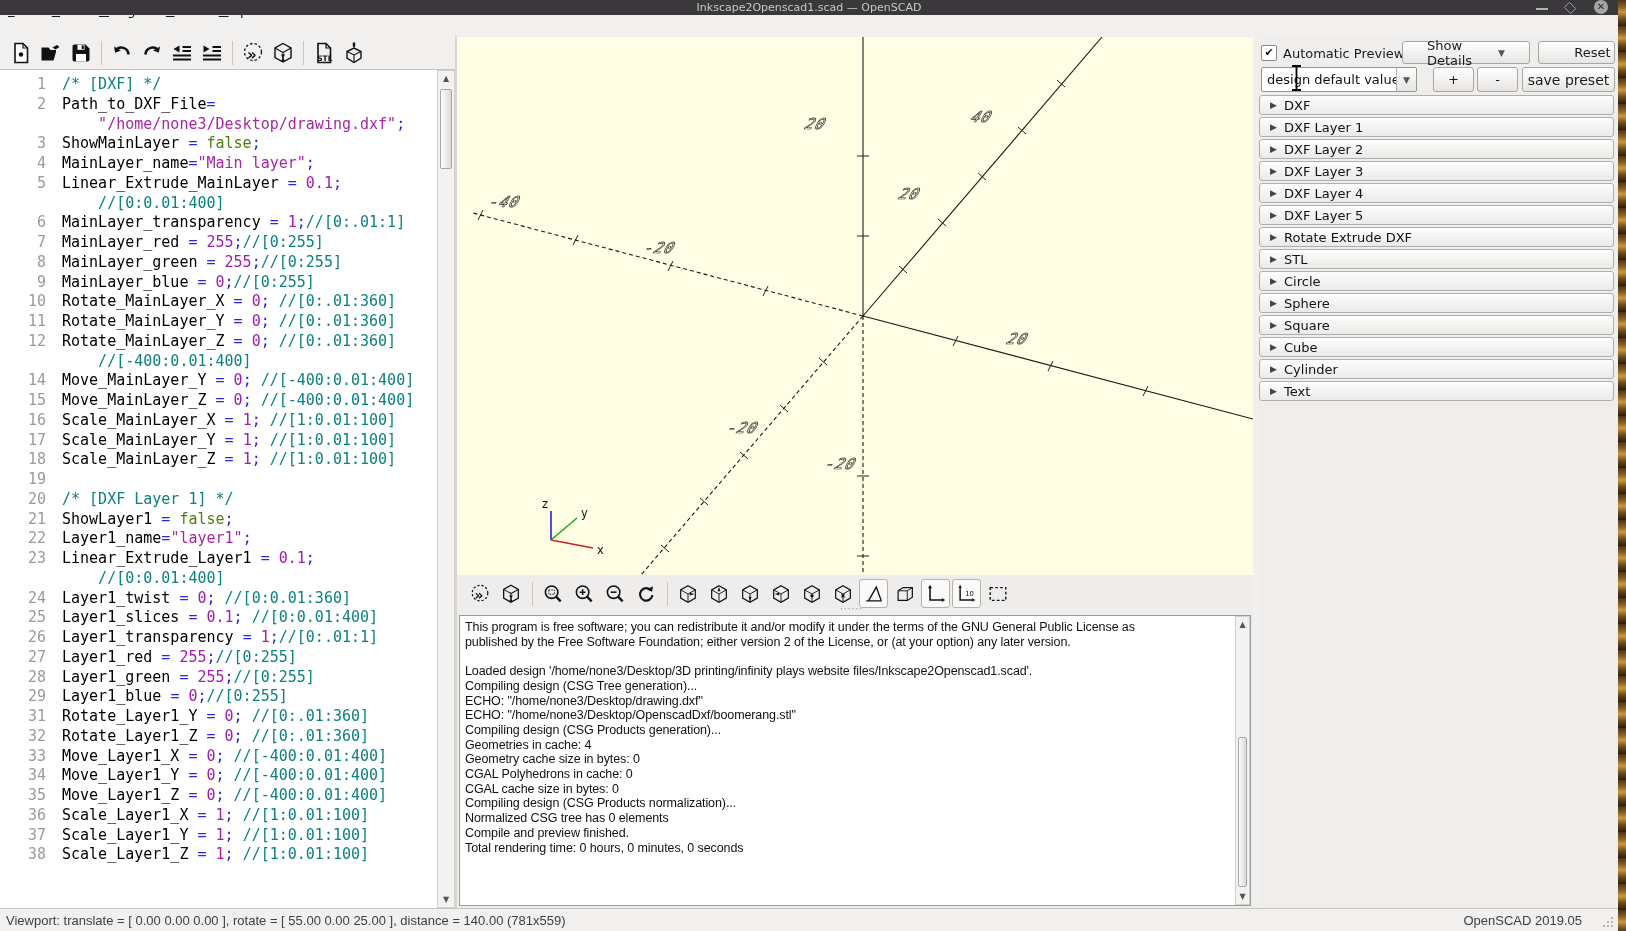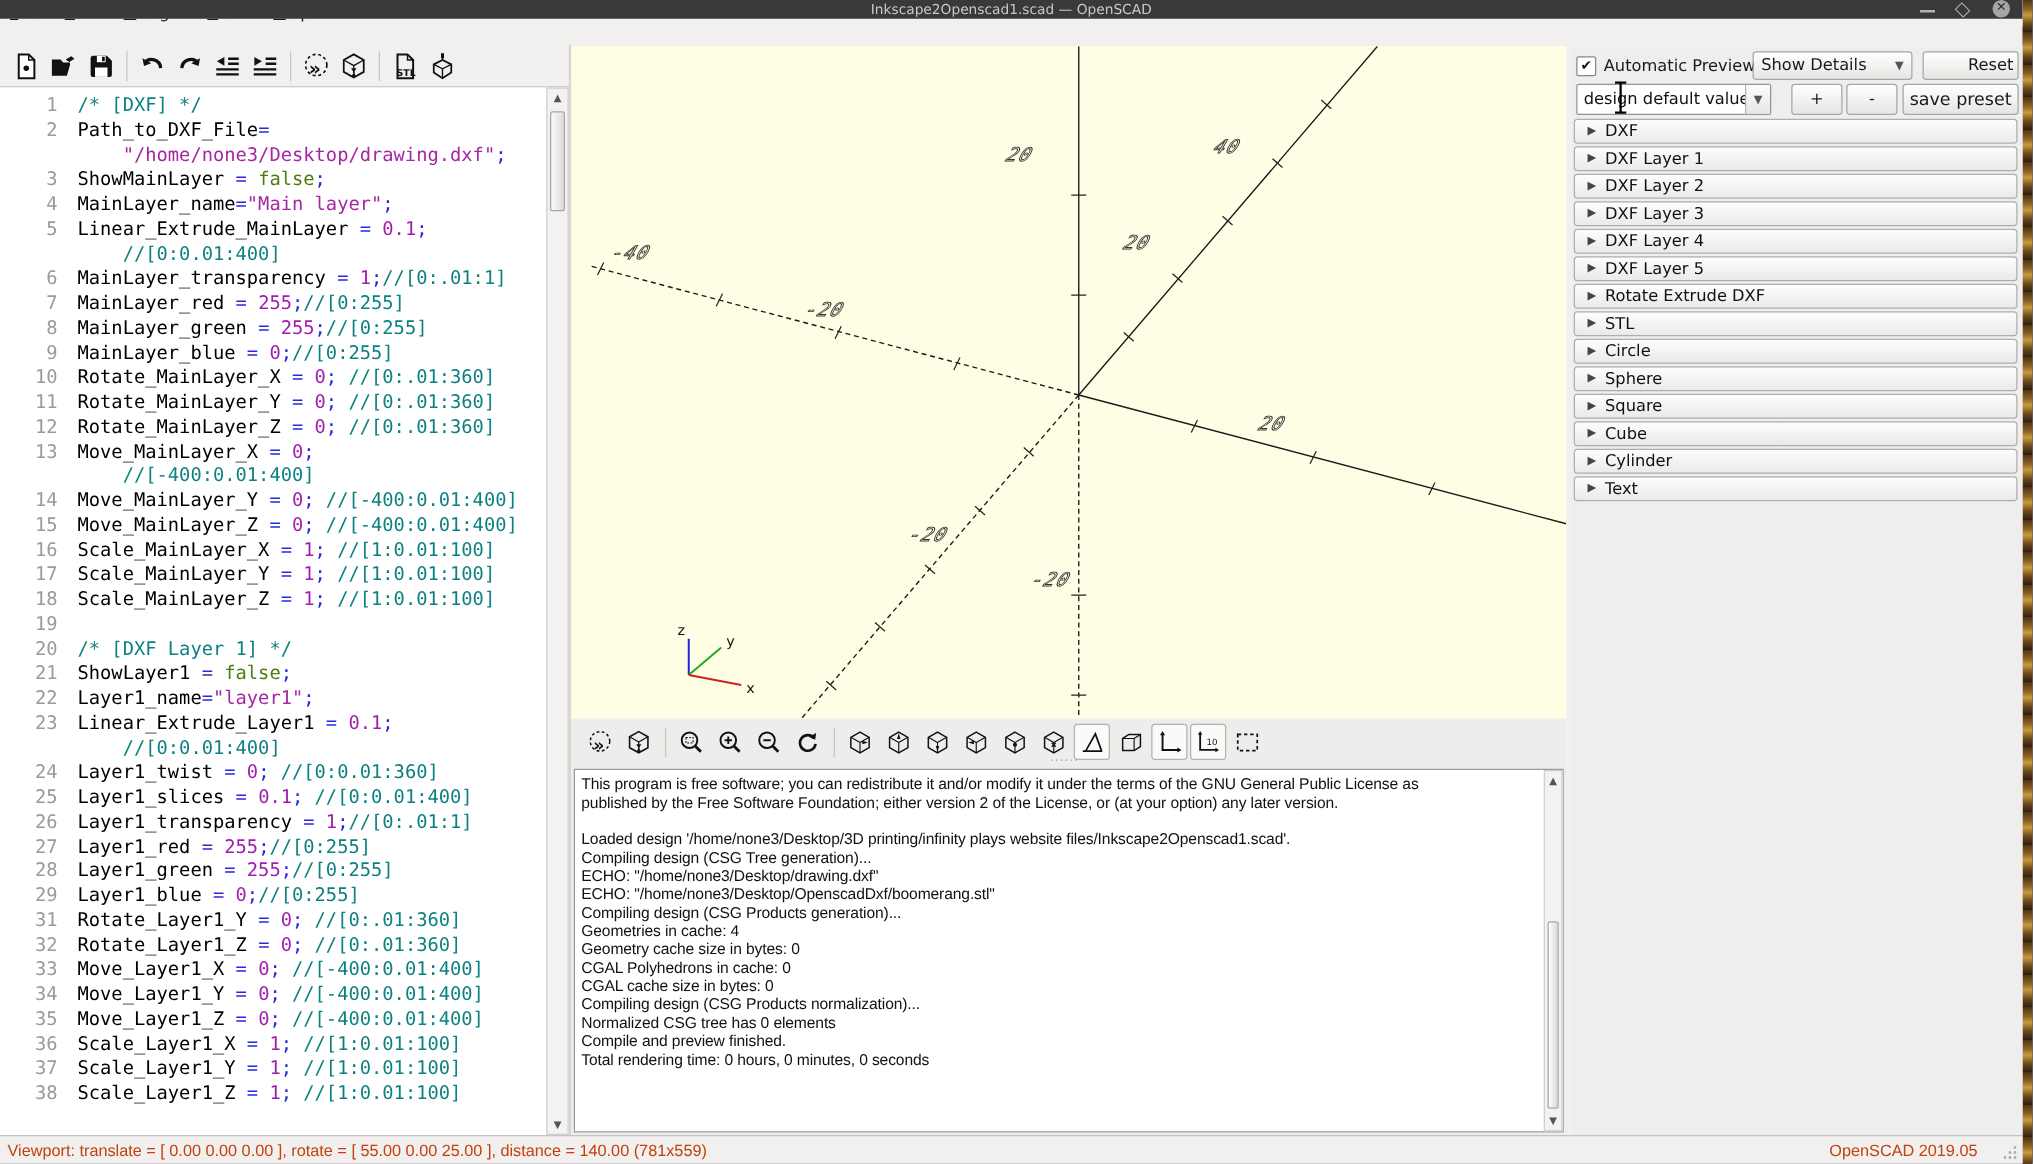--- a/index.html
+++ b/index.html
@@ -60,41 +60,41 @@
   #console-sb .down{position:absolute;bottom:0;left:0;}
   #splitter-dots{left:840px;top:607px;width:30px;height:4px;color:#9a9894;font-size:9px;line-height:4px;letter-spacing:1px;}
   
   #customizer{left:1258px;top:37px;width:360px;height:871px;background:#efeeed;box-sizing:border-box;padding:4px 3px 0 3px;}
   #cz-row1{display:flex;align-items:center;height:24px;}
   #auto-preview-box{width:14px;height:14px;background:#fff;border:1px solid #8a8886;border-radius:2px;
     font-size:11px;line-height:13px;text-align:center;color:#111;flex:0 0 auto;}
   #auto-preview-label{font-size:13px;margin-left:6px;color:#1a1a1a;}
   .btn{background:linear-gradient(#ffffff,#e7e5e3);border:1px solid #a8a6a3;border-radius:3px;
     font-size:13px;color:#1a1a1a;display:flex;align-items:center;justify-content:center;box-sizing:border-box;}
-  #details-dropdown{position:absolute;left:144px;top:4px;width:128px;height:23px;justify-content:space-between;padding:0 6px;}
+  #details-dropdown{position:absolute;left:144px;top:4px;width:128px;height:23px;justify-content:space-between;padding:0 24px;}
   #details-arrow{color:#555;font-size:9px;}
   #reset-button{position:absolute;left:280px;top:4px;width:77px;height:23px;padding-left:32px;}
   #cz-row2{position:absolute;left:3px;top:30px;height:25px;width:354px;}
   #preset-combo{position:absolute;left:0;top:0;width:156px;height:25px;background:#fff;border:1px solid #96948f;border-radius:2px;box-sizing:border-box;display:flex;}
   #preset-combo-value{font-size:13px;line-height:23px;padding-left:5px;flex:1;color:#111;white-space:nowrap;overflow:hidden;}
   #preset-combo-arrow{width:19px;border-left:1px solid #b4b2af;background:linear-gradient(#fdfdfd,#e7e5e3);
     display:flex;align-items:center;justify-content:center;font-size:9px;color:#555;}
   #preset-add{position:absolute;left:172px;top:0;width:41px;height:25px;}
   #preset-remove{position:absolute;left:216px;top:0;width:41px;height:25px;}
   #save-preset{position:absolute;left:261px;top:0;width:93px;height:25px;font-size:14px;}
   #cz-groups{position:absolute;left:1px;top:58px;width:355px;}
   .group-item{height:20px;margin-bottom:2px;background:linear-gradient(#fdfdfd,#eceae8);
     border:1px solid #b0aead;border-radius:3px;display:flex;align-items:center;box-sizing:border-box;}
   .group-tri{color:#444;font-size:9px;margin-left:10px;width:14px;}
   .group-label{font-size:13px;color:#111;}
   
   #text-cursor{left:1290px;top:64px;width:14px;height:28px;}
   
   #statusbar{left:0;top:908px;width:1618px;height:23px;background:#f1f0ef;border-top:1px solid #c6c4c1;box-sizing:border-box;
-    font-family:"Liberation Sans",sans-serif;font-size:13px;color:#c2410c;}
+    font-family:"Liberation Sans",sans-serif;font-size:13px;color:#404040;}
   #status-left{position:absolute;left:6px;top:4px;}
   #status-right{position:absolute;right:36px;top:4px;}
   #resize-grip{position:absolute;right:4px;bottom:3px;width:12px;height:12px;
     background:radial-gradient(circle at 2px 10px,#b5b3b0 1px,transparent 1.4px),
                radial-gradient(circle at 6px 6px,#b5b3b0 1px,transparent 1.4px),
                radial-gradient(circle at 10px 2px,#b5b3b0 1px,transparent 1.4px),
                radial-gradient(circle at 6px 10px,#b5b3b0 1px,transparent 1.4px),
                radial-gradient(circle at 10px 6px,#b5b3b0 1px,transparent 1.4px),
                radial-gradient(circle at 10px 10px,#b5b3b0 1px,transparent 1.4px);}
 </style>
@@ -212,21 +212,20 @@
         <div class="crow"><span class="ln">4</span><span class="code"><span class="tk-p">MainLayer_name</span><span class="tk-o">=</span><span class="tk-s">"Main layer"</span><span class="tk-o">;</span></span></div>
         <div class="crow"><span class="ln">5</span><span class="code"><span class="tk-p">Linear_Extrude_MainLayer </span><span class="tk-o">= </span><span class="tk-nu">0.1</span><span class="tk-o">;</span></span></div>
         <div class="crow"><span class="ln"></span><span class="code"><span class="tk-c">    //[0:0.01:400]</span></span></div>
         <div class="crow"><span class="ln">6</span><span class="code"><span class="tk-p">MainLayer_transparency </span><span class="tk-o">= </span><span class="tk-nu">1</span><span class="tk-o">;</span><span class="tk-c">//[0:.01:1]</span></span></div>
         <div class="crow"><span class="ln">7</span><span class="code"><span class="tk-p">MainLayer_red </span><span class="tk-o">= </span><span class="tk-nu">255</span><span class="tk-o">;</span><span class="tk-c">//[0:255]</span></span></div>
         <div class="crow"><span class="ln">8</span><span class="code"><span class="tk-p">MainLayer_green </span><span class="tk-o">= </span><span class="tk-nu">255</span><span class="tk-o">;</span><span class="tk-c">//[0:255]</span></span></div>
         <div class="crow"><span class="ln">9</span><span class="code"><span class="tk-p">MainLayer_blue </span><span class="tk-o">= </span><span class="tk-nu">0</span><span class="tk-o">;</span><span class="tk-c">//[0:255]</span></span></div>
         <div class="crow"><span class="ln">10</span><span class="code"><span class="tk-p">Rotate_MainLayer_X </span><span class="tk-o">= </span><span class="tk-nu">0</span><span class="tk-o">; </span><span class="tk-c">//[0:.01:360]</span></span></div>
         <div class="crow"><span class="ln">11</span><span class="code"><span class="tk-p">Rotate_MainLayer_Y </span><span class="tk-o">= </span><span class="tk-nu">0</span><span class="tk-o">; </span><span class="tk-c">//[0:.01:360]</span></span></div>
         <div class="crow"><span class="ln">12</span><span class="code"><span class="tk-p">Rotate_MainLayer_Z </span><span class="tk-o">= </span><span class="tk-nu">0</span><span class="tk-o">; </span><span class="tk-c">//[0:.01:360]</span></span></div>
-        <div class="crow"><span class="ln">13</span><span class="code"><span class="tk-p">Move_MainLayer_X </span><span class="tk-o">= </span><span class="tk-nu">0</span><span class="tk-o">;</span></span></div>
         <div class="crow"><span class="ln"></span><span class="code"><span class="tk-c">    //[-400:0.01:400]</span></span></div>
         <div class="crow"><span class="ln">14</span><span class="code"><span class="tk-p">Move_MainLayer_Y </span><span class="tk-o">= </span><span class="tk-nu">0</span><span class="tk-o">; </span><span class="tk-c">//[-400:0.01:400]</span></span></div>
         <div class="crow"><span class="ln">15</span><span class="code"><span class="tk-p">Move_MainLayer_Z </span><span class="tk-o">= </span><span class="tk-nu">0</span><span class="tk-o">; </span><span class="tk-c">//[-400:0.01:400]</span></span></div>
         <div class="crow"><span class="ln">16</span><span class="code"><span class="tk-p">Scale_MainLayer_X </span><span class="tk-o">= </span><span class="tk-nu">1</span><span class="tk-o">; </span><span class="tk-c">//[1:0.01:100]</span></span></div>
         <div class="crow"><span class="ln">17</span><span class="code"><span class="tk-p">Scale_MainLayer_Y </span><span class="tk-o">= </span><span class="tk-nu">1</span><span class="tk-o">; </span><span class="tk-c">//[1:0.01:100]</span></span></div>
         <div class="crow"><span class="ln">18</span><span class="code"><span class="tk-p">Scale_MainLayer_Z </span><span class="tk-o">= </span><span class="tk-nu">1</span><span class="tk-o">; </span><span class="tk-c">//[1:0.01:100]</span></span></div>
         <div class="crow"><span class="ln">19</span><span class="code"></span></div>
         <div class="crow"><span class="ln">20</span><span class="code"><span class="tk-c">/* [DXF Layer 1] */</span></span></div>
         <div class="crow"><span class="ln">21</span><span class="code"><span class="tk-p">ShowLayer1 </span><span class="tk-o">= </span><span class="tk-k">false</span><span class="tk-o">;</span></span></div>
         <div class="crow"><span class="ln">22</span><span class="code"><span class="tk-p">Layer1_name</span><span class="tk-o">=</span><span class="tk-s">"layer1"</span><span class="tk-o">;</span></span></div>

